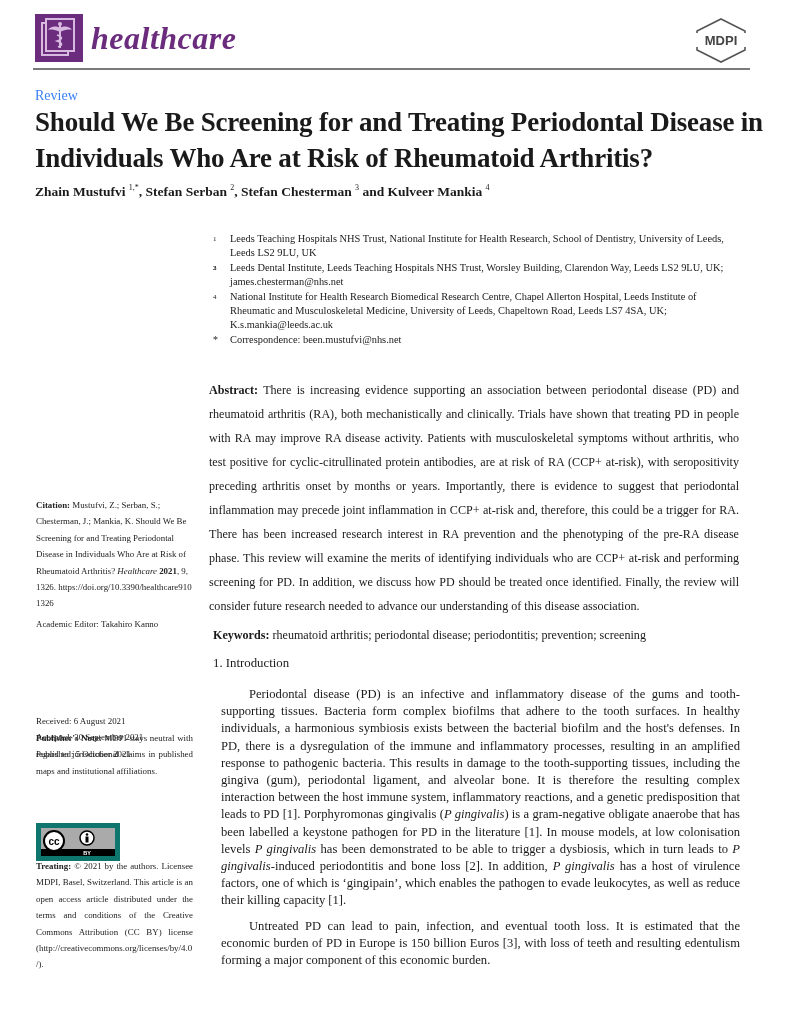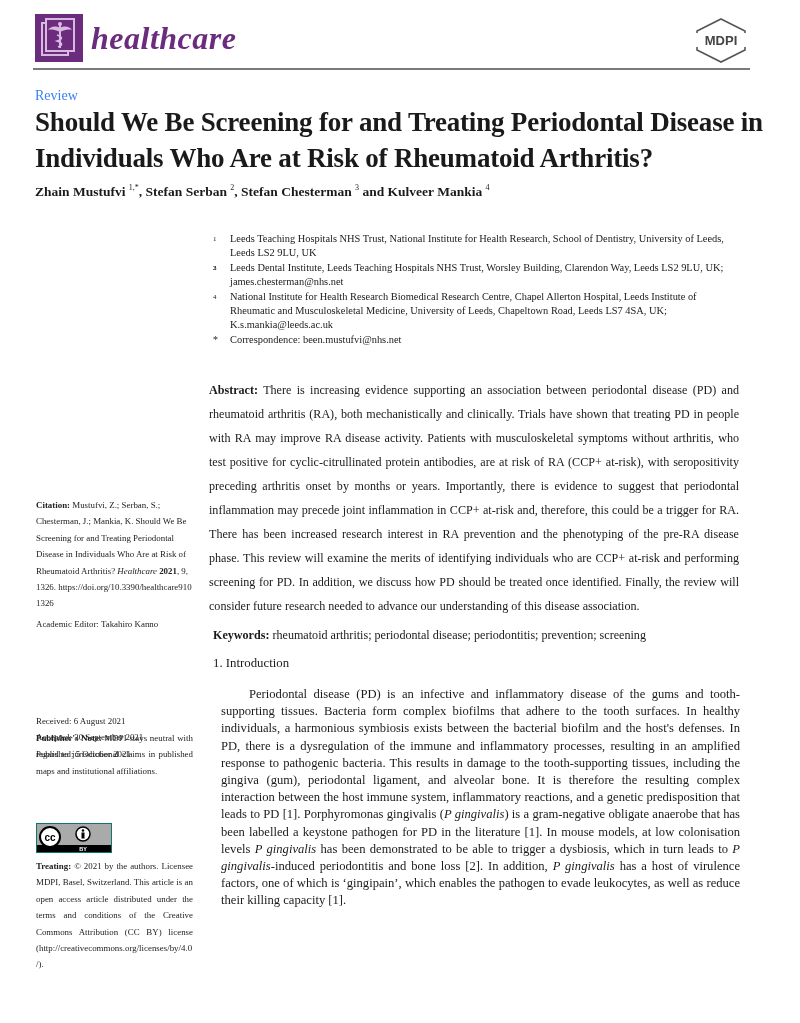--- a/index.html
+++ b/index.html
@@ -18,21 +18,21 @@
   .affil { position: relative; padding-left: 17px; }
   .affil .num { position: absolute; left: 0; top: 0; font-size: 7px; }
   .abstract { position: absolute; left: 196px; top: 378px; width: 530px; font-size: 12.1px; line-height: 24px; text-align: justify; margin-left: 13px; }
   .keywords { position: absolute; left: 213px; top: 588px; width: 530px; font-size: 12.1px; margin-top: 40px; }
   .bold { font-weight: bold; }
   .side { position: absolute; left: 36px; width: 157px; font-size: 8.9px; line-height: 16.4px; color: #222; }
   .citation { top: 497px; }
   .editor { top: 616px; }
   .dates { top: 679px; margin-top: 34px; }
   .pubnote { top: 730px; text-align: justify; }
-  .cc { position: absolute; left: 36px; top: 823px; width: 74px; height: 28px; background: #aaa; border: 1px solid #0f766e; }
+  .cc { position: absolute; left: 36px; top: 823px; width: 74px; height: 28px; background: #aaa; border: 5px solid #0f766e; }
   .cc svg { width: 74px; height: 28px; display: block; }
   .copyright { top: 858px; text-align: justify; }
   .section-title { position: absolute; left: 213px; top: 656px; font-size: 12.8px; font-weight: normal; }
   .body-text { position: absolute; left: 213px; top: 678px; width: 535px; font-size: 12.6px; line-height: 17.2px; text-align: justify; }
   .body-text p { margin: 8px; text-indent: 28px; }
   i { font-style: italic; }
 </style>
 </head>
 <body>
 
@@ -120,13 +120,14 @@
 
 <div class="side copyright">
   <span class="bold">Treating:</span>
   <span style="word-break:break-word">© 2021 by the authors. Licensee MDPI, Basel, Switzerland. This article is an open access article distributed under the terms and conditions of the Creative Commons Attribution (CC BY) license (http://creativecommons.org/licenses/by/4.0/).</span>
 </div>
 
 <div class="section-title">1. Introduction</div>
 
 <div class="body-text">
   <p><span>Periodontal disease (PD) is an infective and inflammatory disease of the gums and tooth-supporting tissues. Bacteria form complex biofilms that adhere to the tooth surfaces. In healthy individuals, a harmonious symbiosis exists between the bacterial biofilm and the host's defenses. In PD, there is a dysregulation of the immune and inflammatory processes, resulting in an amplified response to pathogenic bacteria. This results in damage to the tooth-supporting tissues, including the gingiva (gum), periodontal ligament, and alveolar bone. It is therefore the resulting complex interaction between the host immune system, inflammatory reactions, and a genetic predisposition that leads to PD [1]. Porphyromonas gingivalis (</span><i>P gingivalis</i><span>) is a gram-negative obligate anaerobe that has been labelled a keystone pathogen for PD in the literature [1]. In mouse models, at low colonisation levels </span><i>P gingivalis</i><span> has been demonstrated to be able to trigger a dysbiosis, which in turn leads to </span><i>P gingivalis</i><span>-induced periodontitis and bone loss [2]. In addition, </span><i>P gingivalis</i><span> has a host of virulence factors, one of which is ‘gingipain’, which enables the pathogen to evade leukocytes, as well as reduce their killing capacity [1].</span></p>
+  <p>Untreated PD can lead to pain, infection, and eventual tooth loss. It is estimated that the economic burden of PD in Europe is 150 billion Euros [3], with loss of teeth and resulting edentulism forming a major component of this economic burden.</p>
 </div>
 
 </body></html>

